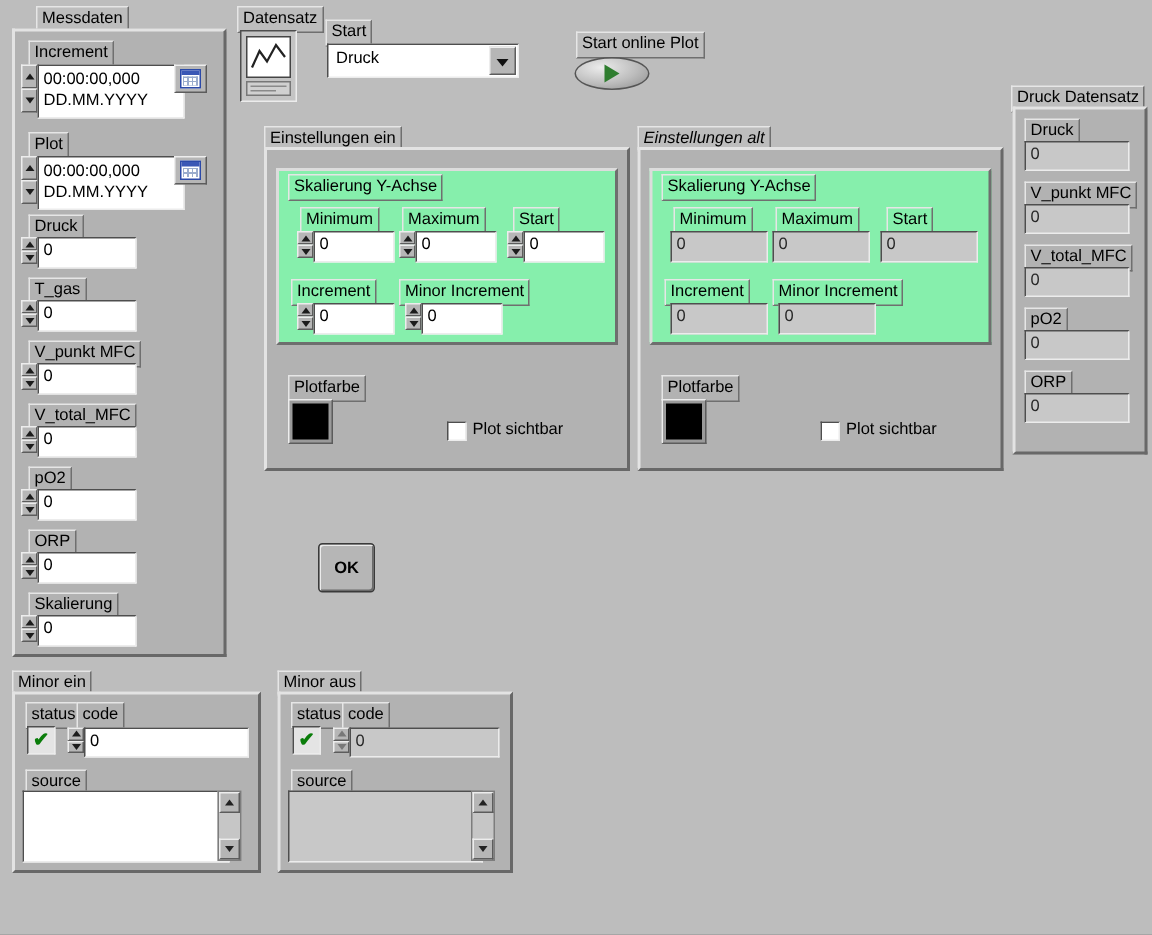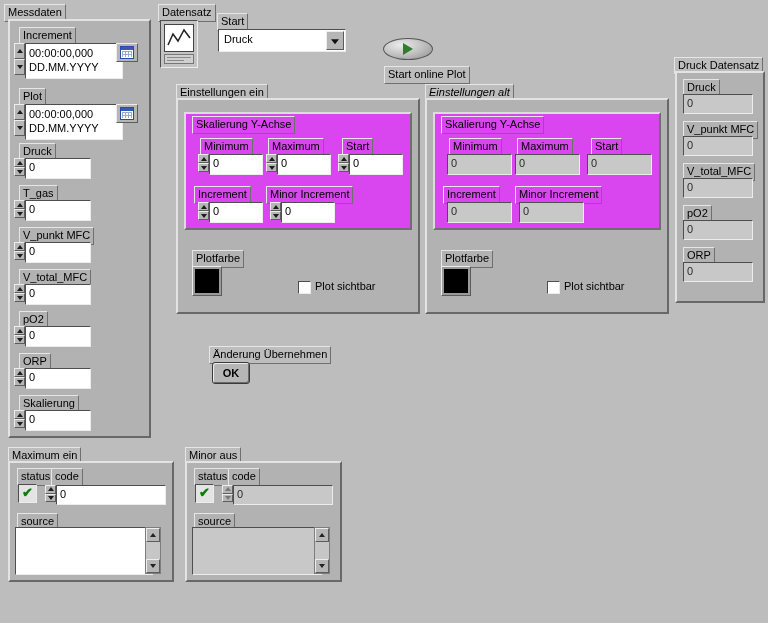--- a/index.html
+++ b/index.html
@@ -6,21 +6,21 @@
   #screen{position:relative;width:768px;height:623px;background:#bdbdbd;
     font-family:"Liberation Sans",sans-serif;font-size:11px;color:#000;overflow:hidden;
     border-right:1px solid #8f8f8f;border-bottom:1px solid #8f8f8f;}
   
   .lbl{position:absolute;background:inherit;border:1px solid;
     border-color:#e6e6e6 #6f6f6f #6f6f6f #e6e6e6;padding:0 3px;height:16px;
     line-height:14px;white-space:nowrap;}
   .txt{position:absolute;white-space:nowrap;line-height:13px;}
   .panel{position:absolute;background:#b2b2b2;border:2px solid;
     border-color:#e3e3e3 #686868 #686868 #e3e3e3;}
-  .group{position:absolute;background:#d946ef;border:2px solid;
+  .group{position:absolute;background:#86efac;border:2px solid;
     border-color:#dcdcdc #6e6e6e #6e6e6e #dcdcdc;}
   .fld{position:absolute;background:#fff;border:1px solid;
     border-color:#4e4e4e #ececec #ececec #4e4e4e;padding:1px 3px 0;line-height:15px;
     overflow:hidden;white-space:nowrap;}
   .fld.gray{background:#c8c8c8;color:#2a2a2a;}
   .fld.time{padding-top:2px;line-height:14px;}
   .fld.multi{white-space:normal;}
   .spin{position:absolute;width:11px;display:flex;flex-direction:column;}
   .sb{flex:1;background:#b6b6b6;border:1px solid;
     border-color:#ededed #5c5c5c #5c5c5c #ededed;position:relative;}
@@ -69,21 +69,21 @@
   .vs-btn::after{content:"";position:absolute;left:50%;top:50%;transform:translate(-50%,-50%);
     width:0;height:0;border-left:3px solid transparent;border-right:3px solid transparent;}
   .vs-btn.up{top:0;} .vs-btn.up::after{border-bottom:4px solid #222;}
   .vs-btn.dn{bottom:0;} .vs-btn.dn::after{border-top:4px solid #222;}
 </style>
 </head>
 <body>
 
 <div id="screen">
 
-  <div class="lbl" style="left:4px;top:4px;">Messdaten</div>
+  <div class="lbl" style="left:24px;top:4px;">Messdaten</div>
   <div class="panel" style="left:8px;top:19px;width:139px;height:415px;">
 
     <div class="lbl" style="left:9px;top:6px;">Increment</div>
     <div class="spin" style="left:4px;top:22px;height:32px;">
       <div class="sb up"></div>
       <div class="sb dn"></div>
     </div>
     <div class="fld time" style="left:15px;top:22px;width:90px;height:32px;">
       <div>00:00:00,000</div>
       <div>DD.MM.YYYY</div>
@@ -165,21 +165,21 @@
       <line x1="3" y1="36.5" x2="20" y2="36.5" stroke="#8a8a8a"></line>
     </svg>
   </div>
 
   <div class="lbl" style="left:217px;top:13px;">Start</div>
   <div class="dd" style="left:218px;top:29px;width:126px;">
     <span class="dd-text">Druck</span>
     <span class="dd-btn"></span>
   </div>
 
-  <div class="lbl" style="left:384px;top:21px;margin-top:45px;">Start online Plot</div>
+  <div class="lbl" style="left:384px;top:21px;">Start online Plot</div>
   <div class="ovalbtn" style="left:383px;top:38px;">
     <div class="run-arrow"></div>
   </div>
 
   <div class="lbl" style="left:176px;top:84px;">Einstellungen ein</div>
   <div class="panel" style="left:176px;top:98px;width:240px;height:212px;">
     <div class="group" style="left:6px;top:12px;width:224px;height:114px;">
       <div class="lbl" style="left:6px;top:2px;">Skalierung Y-Achse</div>
 
       <div class="lbl" style="left:14px;top:24px;">Minimum</div>
@@ -267,24 +267,23 @@
     <div class="lbl" style="left:6px;top:90px;">V_total_MFC</div>
     <div class="fld gray" style="left:6px;top:105px;width:62px;height:17px;">0</div>
 
     <div class="lbl" style="left:6px;top:132px;">pO2</div>
     <div class="fld gray" style="left:6px;top:147px;width:62px;height:17px;">0</div>
 
     <div class="lbl" style="left:6px;top:174px;">ORP</div>
     <div class="fld gray" style="left:6px;top:189px;width:62px;height:17px;">0</div>
   </div>
 
-  <div class="lbl" style="left:209px;top:346px;">Änderung Übernehmen</div>
-  <button class="okbtn" style="left:212px;top:362px;width:38px;height:22px;">OK</button>
-
-  <div class="lbl" style="left:8px;top:447px;">Maximum ein</div>
+  <button class="okbtn" style="left:212px;top:362px;width:38px;height:33px;">OK</button>
+
+  <div class="lbl" style="left:8px;top:447px;">Minor ein</div>
   <div class="panel" style="left:8px;top:461px;width:162px;height:117px;">
     <div class="lbl" style="left:7px;top:5px;">status</div>
     <div class="lbl" style="left:41px;top:5px;">code</div>
     <div class="led" style="left:8px;top:21px;">
       <span>✔</span>
     </div>
     <div class="spin" style="left:35px;top:22px;height:17px;">
       <div class="sb up"></div>
       <div class="sb dn"></div>
     </div>

